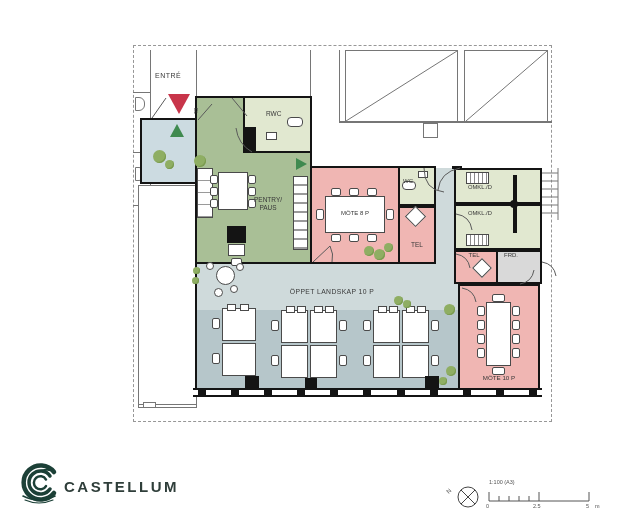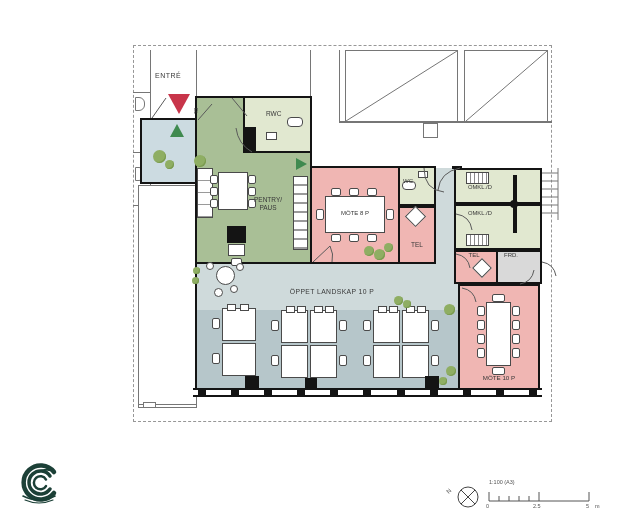--- a/index.html
+++ b/index.html
@@ -256,20 +256,21 @@
   <svg class="abs" style="left:16px;top:460px;z-index:5;" width="46" height="46" viewBox="0 0 46 46">
     <g stroke="#1c4037" fill="none" stroke-linecap="round">
       <path d="M38,12 A17,17 0 1 0 38,33" stroke-width="4.5"></path>
       <path d="M34,16 A11.5,11.5 0 1 0 34,29" stroke-width="3.5"></path>
       <path d="M30,19.5 A6.5,6.5 0 1 0 30,26" stroke-width="2.5"></path>
       <path d="M25,11 Q33,8 38,12" stroke-width="2"></path>
       <path d="M7,36 Q23,44 39,36" stroke-width="1.6"></path>
       <path d="M9,40 Q23,46 37,40" stroke-width="1.2"></path>
     </g>
   </svg>
+  <div id="brand">CASTELLUM</div>
 
   <div class="lbl" style="left:447px;top:488px;font-size:6px;color:#555;transform:rotate(-45deg);">N</div>
   <div id="scaletxt">1:100  (A3)</div>
   <div class="ticklbl" style="left:486px;">0</div>
   <div class="ticklbl" style="left:533px;">2.5</div>
   <div class="ticklbl" style="left:586px;">5</div>
   <div class="ticklbl" style="left:595px;">m</div>
 
 </div>
 

